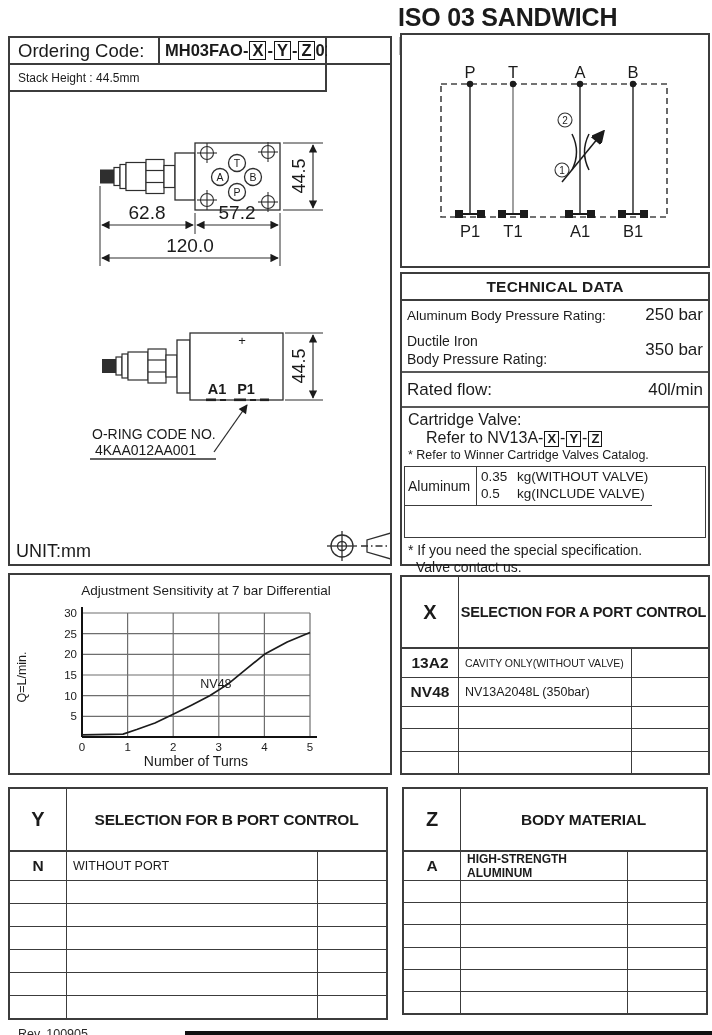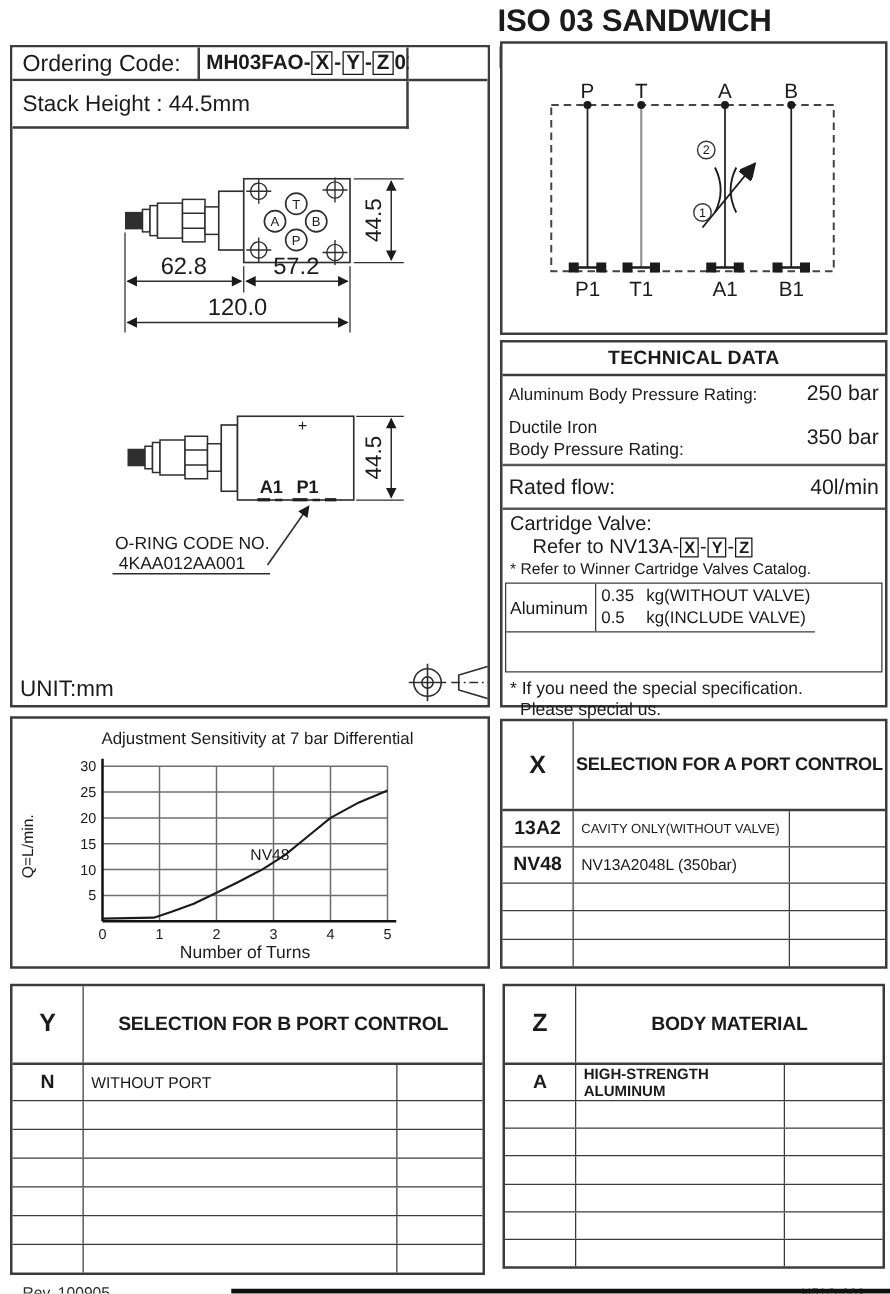--- a/index.html
+++ b/index.html
@@ -14,22 +14,22 @@
   .page-title{position:absolute;left:398px;top:3px;width:314px;text-align:left;
               font-size:25px;font-weight:700;letter-spacing:-.2px}
 
   
   .oc-cell{position:absolute;box-sizing:border-box;display:flex;align-items:center;background:#fff}
   .oc-label{left:0;top:0;width:150px;height:27px;border-right:2px solid #3c3c3c;border-bottom:2px solid #3c3c3c;
             padding-left:8px;font-size:18.5px}
   .oc-code{left:150px;top:0;width:167px;height:27px;border-right:2px solid #3c3c3c;border-bottom:2px solid #3c3c3c;
            padding-left:5px;font-size:16.5px;font-weight:700}
   .oc-rest{left:317px;top:0;right:0;height:27px;border-bottom:2px solid #3c3c3c}
-  .oc-stack{left:0;top:27px;width:317px;height:38px;border-right:2px solid #3c3c3c;border-bottom:2px solid #3c3c3c;
-            padding-left:8px;font-size:18px}
+  .oc-stack{left:0;top:27px;width:317px;height:27px;border-right:2px solid #3c3c3c;border-bottom:2px solid #3c3c3c;
+            padding-left:8px;font-size:12px}
   .boxed{display:inline-block;border:1.6px solid #141414;padding:0 2px;margin:0 1px;
          font-weight:700;line-height:1.05}
   .boxed.sm{font-size:13px;border-width:1.4px}
 
   
   .tech{left:400px;top:272px;width:310px;height:294px}
   .tech-header{height:25px;border-bottom:2px solid #3c3c3c;display:flex;align-items:center;justify-content:center;
                font-size:15.5px;font-weight:700;letter-spacing:.2px}
   .tech-row{display:flex;align-items:center;padding:0 5px;box-sizing:border-box}
   .r1{height:28px}.r2{height:42px}.r3{height:33px}
@@ -315,21 +315,21 @@
           <div><span class="wnum">0.5</span><span>kg(INCLUDE VALVE)</span></div>
         </div>
       </div>
       <div class="wrow wrow2">
         <div class="wmat"></div>
           <div class="wvals"></div>
       </div>
     </div>
     <div class="tech-note">
       <div>* If you need the special specification.</div>
-      <div class="ind">Please special us.</div>
+      <div class="ind">Valve contact us.</div>
     </div>
   </div>
 
   <div class="panel" style="left:8px;top:573px;width:384px;height:202px">
     <svg id="chart-svg" width="380" height="198" viewBox="0 0 380 198">
       <text x="196" y="20" text-anchor="middle" font-size="13.5">Adjustment Sensitivity at 7 bar Differential</text>
       <text transform="rotate(-90 16 102)" x="16" y="102" text-anchor="middle" font-size="12.5">Q=L/min.</text>
       <text x="186" y="191" text-anchor="middle" font-size="14">Number of Turns</text>
     <text x="72" y="176" text-anchor="middle" font-size="11.5">0</text>
         <line x1="117.6" y1="38" x2="117.6" y2="162" stroke="#6e6e6e" stroke-width="1.2"></line>

